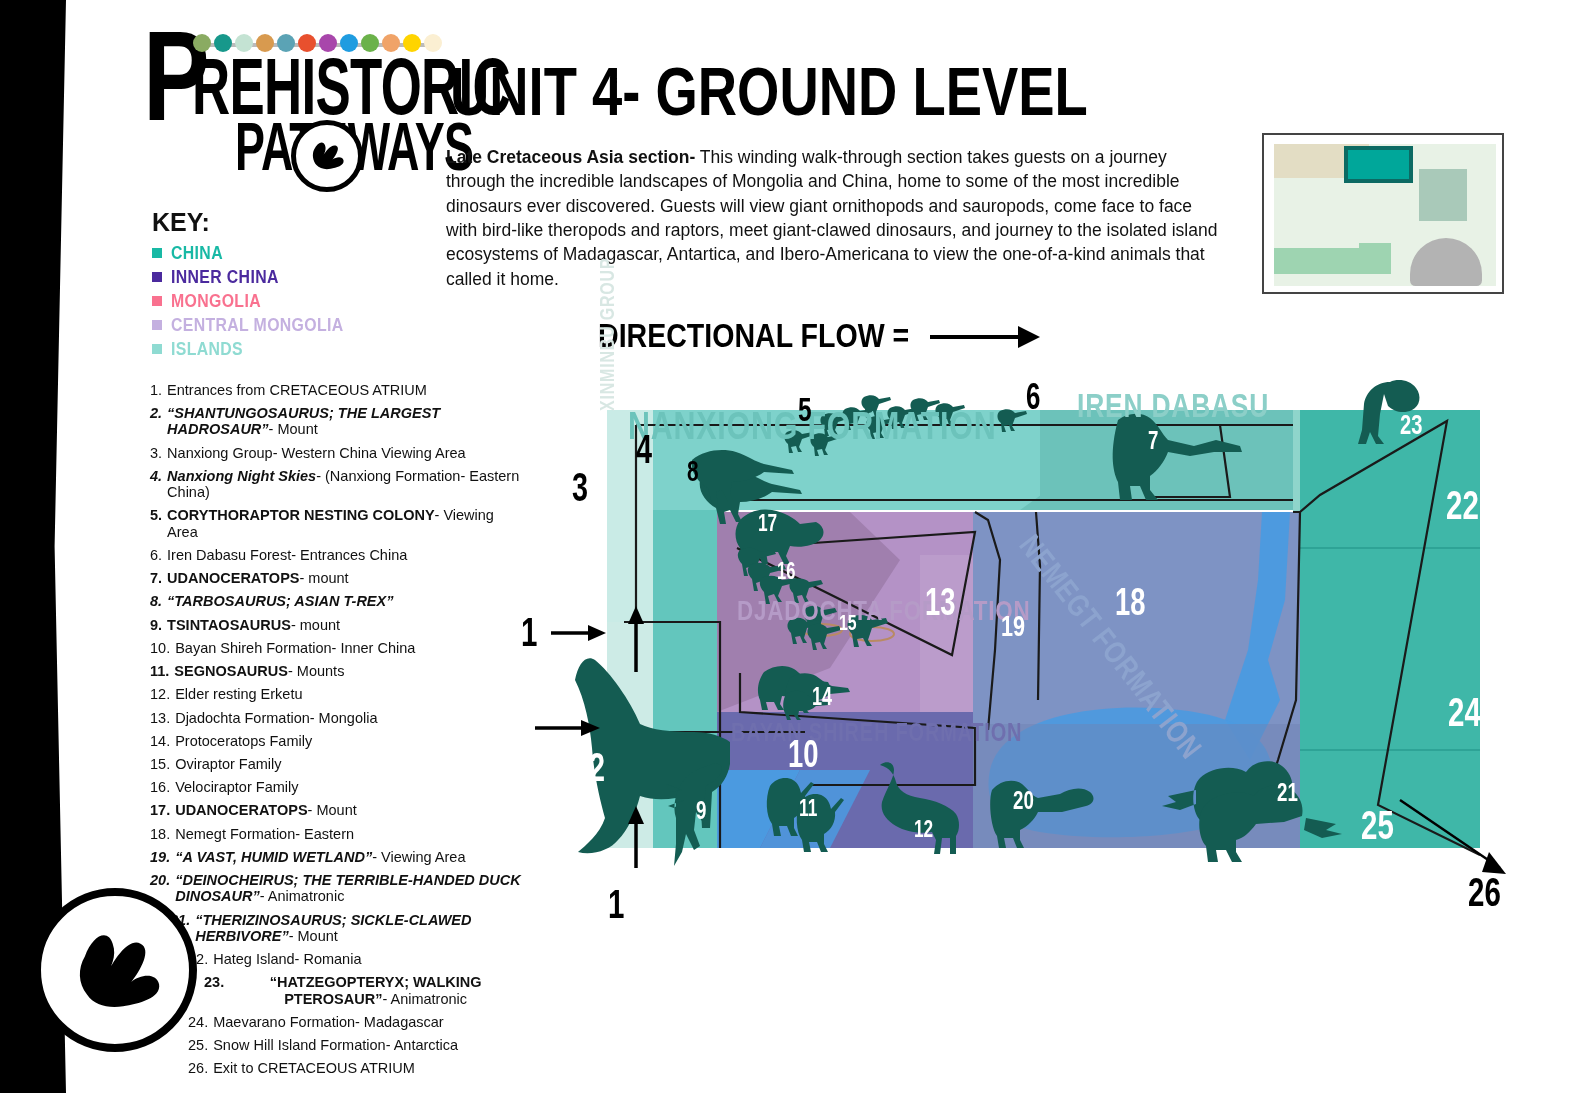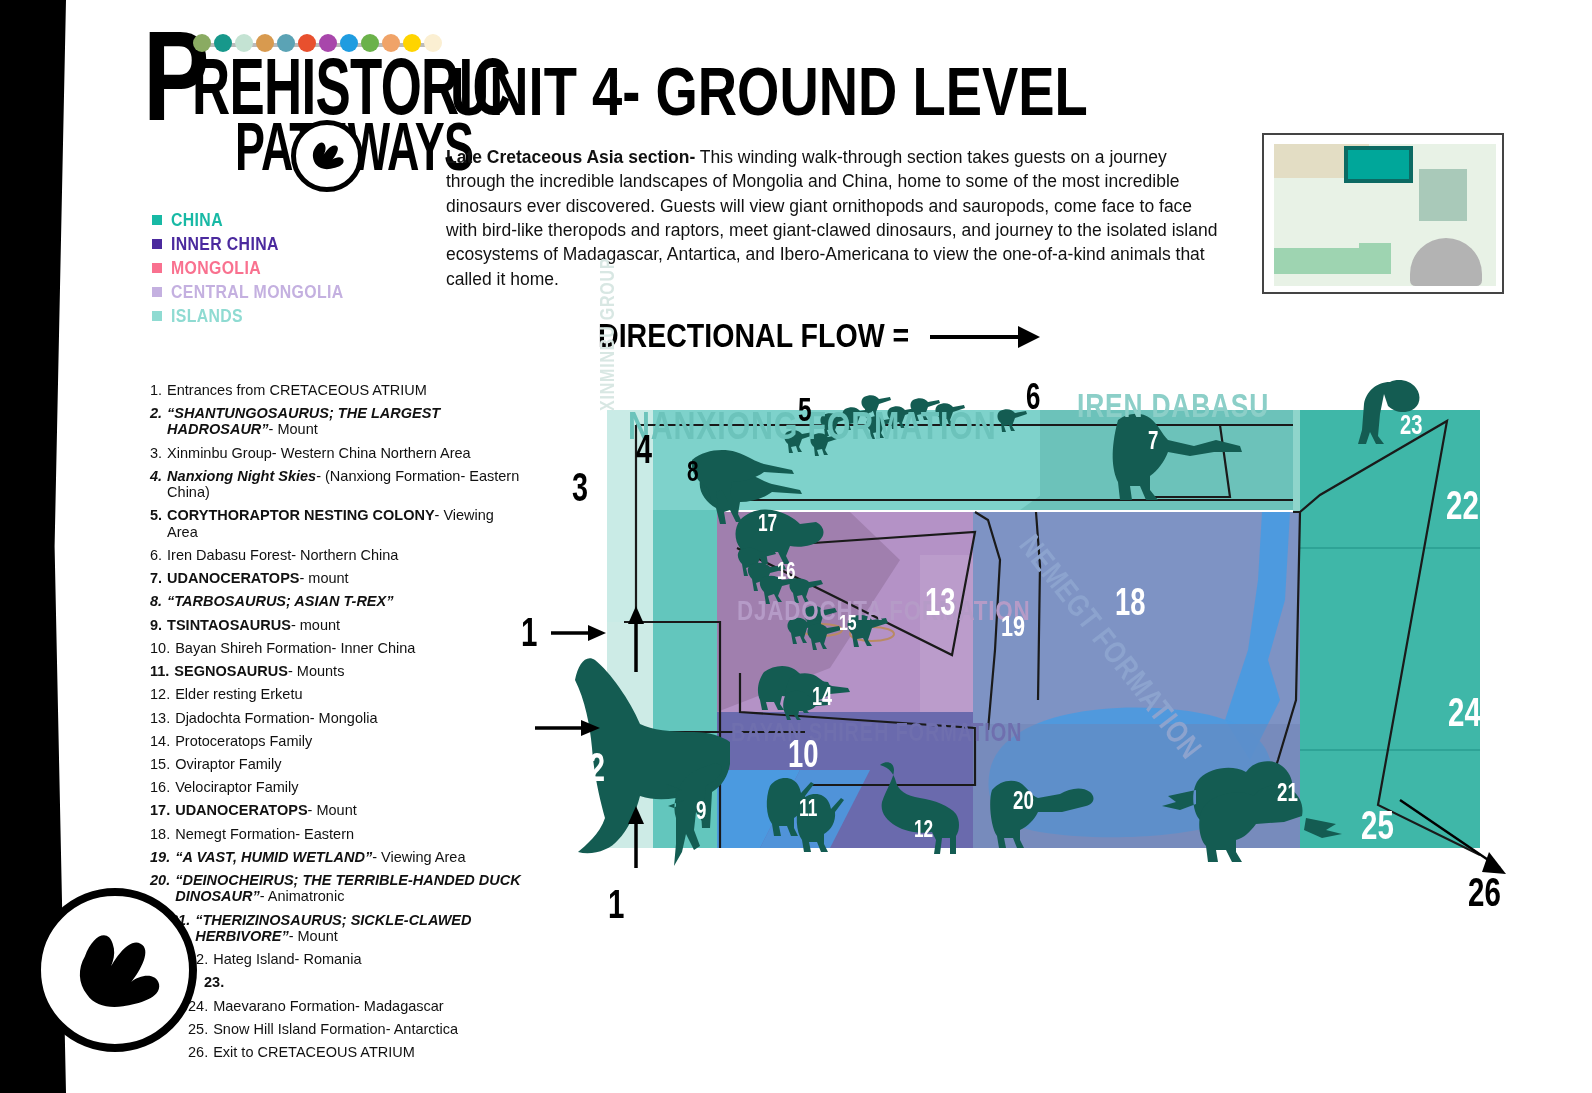--- a/index.html
+++ b/index.html
@@ -104,20 +104,21 @@
   <div class="logo-word2">PATHWAYS</div>
   <div class="logo-badge">
     <svg width="46" height="46" viewBox="0 0 100 100">
       <path fill="#000" d="M22 38 C30 22 42 18 46 30 C49 39 44 48 40 54 C48 40 60 26 70 30 C79 34 70 50 62 60
         C70 54 84 52 86 62 C88 73 70 78 58 80 C46 82 34 80 27 72 C19 63 17 48 22 38 Z"></path>
     </svg>
   </div>
 </div>
 
 <div class="key">
+  <div class="key-title">KEY:</div>
   <div class="key-row">
     <span class="key-sw" style="background: rgb(24, 185, 165);"></span>
     <span class="key-lbl" style="color: rgb(24, 185, 165);">CHINA</span>
   </div>
   <div class="key-row">
     <span class="key-sw" style="background: rgb(75, 42, 158);"></span>
     <span class="key-lbl" style="color: rgb(75, 42, 158);">INNER CHINA</span>
   </div>
   <div class="key-row">
     <span class="key-sw" style="background: rgb(249, 113, 143);"></span>
@@ -137,33 +138,33 @@
     <div class="li">
       <span class="num">1.</span>
       <span class="txt"><span class="">Entrances from CRETACEOUS ATRIUM</span></span>
     </div>
     <div class="li">
       <span class="num i">2.</span>
       <span class="txt"><span class="i">“SHANTUNGOSAURUS; THE LARGEST HADROSAUR”</span><span class="">- Mount</span></span>
     </div>
     <div class="li">
       <span class="num">3.</span>
-      <span class="txt"><span class="">Xinminbu Group- Western China Northern Area</span></span>
+      <span class="txt"><span class="">Nanxiong Group- Western China Viewing Area</span></span>
     </div>
     <div class="li">
       <span class="num i">4.</span>
       <span class="txt"><span class="i">Nanxiong Night Skies</span><span class="">- (Nanxiong Formation- Eastern China)</span></span>
     </div>
     <div class="li">
       <span class="num b">5.</span>
       <span class="txt"><span class="b">CORYTHORAPTOR NESTING COLONY</span><span class="">- Viewing Area</span></span>
     </div>
     <div class="li">
       <span class="num">6.</span>
-      <span class="txt"><span class="">Iren Dabasu Forest- Northern China</span></span>
+      <span class="txt"><span class="">Iren Dabasu Forest- Entrances China</span></span>
     </div>
     <div class="li">
       <span class="num b">7.</span>
       <span class="txt"><span class="b">UDANOCERATOPS</span><span class="">- mount</span></span>
     </div>
     <div class="li">
       <span class="num i">8.</span>
       <span class="txt"><span class="i">“TARBOSAURUS; ASIAN T-REX”</span></span>
     </div>
     <div class="li">
@@ -217,20 +218,21 @@
     <div class="li ind1">
       <span class="num i">21.</span>
       <span class="txt"><span class="i">“THERIZINOSAURUS; SICKLE-CLAWED HERBIVORE”</span><span class="">- Mount</span></span>
     </div>
     <div class="li ind2">
       <span class="num">22.</span>
       <span class="txt"><span class="">Hateg Island- Romania</span></span>
     </div>
     <div class="li ind3">
       <span class="num b">23.</span>
+      <span class="txt"><span class="b">“HATZEGOPTERYX; WALKING PTEROSAUR”</span><span class="">- Animatronic</span></span>
     </div>
     <div class="li ind2">
       <span class="num">24.</span>
       <span class="txt"><span class="">Maevarano Formation- Madagascar</span></span>
     </div>
     <div class="li ind2">
       <span class="num">25.</span>
       <span class="txt"><span class="">Snow Hill Island Formation- Antarctica</span></span>
     </div>
     <div class="li ind2">

